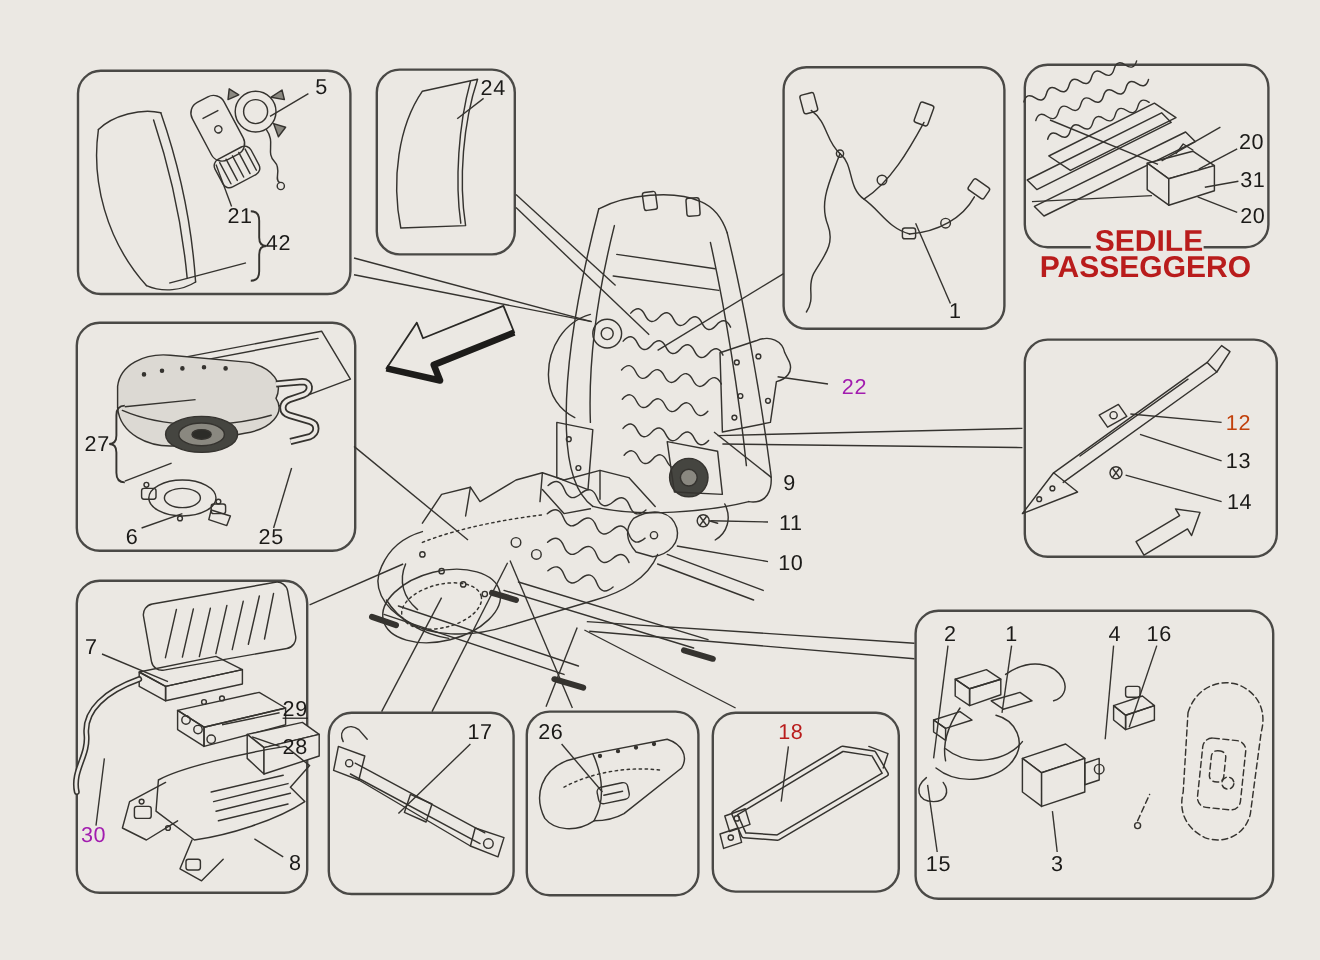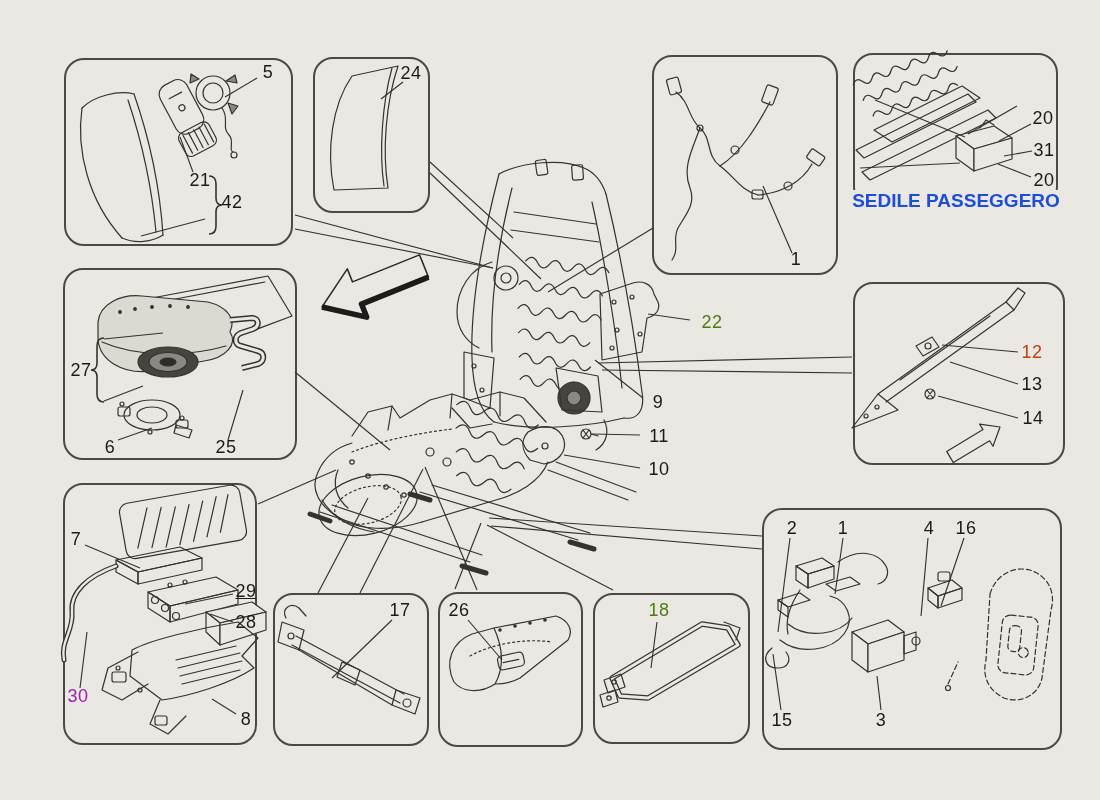--- a/index.html
+++ b/index.html
@@ -3,21 +3,21 @@
 <meta charset="utf-8">
 <style>
   html,body{margin:0;padding:0;background:#d8d6d2;}
   #stage{position:relative;width:1100px;height:800px;background:#ebe8e3;
          font-family:"Liberation Sans", sans-serif;overflow:hidden;}
   #stage svg{position:absolute;left:0;top:0;pointer-events:none;}
   .panel{position:absolute;border:2px solid #4a4946;border-radius:20px;background:transparent;box-sizing:border-box;}
   .callout{position:absolute;width:48px;margin-left:-24px;text-align:center;
            font-size:18px;line-height:20px;color:#1b1a18;letter-spacing:.5px;}
   .caption{position:absolute;left:846px;top:190px;width:220px;text-align:center;
-           font-weight:bold;font-size:19px;line-height:22px;color:#1d4ed8;}
+           font-weight:bold;font-size:25px;line-height:22px;color:#b91c1c;}
   .caption span{background:#ebe8e3;padding:0 3px;}
   .sk{stroke:#35332f;stroke-width:1.2;fill:none;stroke-linecap:round;stroke-linejoin:round;}
   .skf{stroke:#35332f;stroke-width:1.2;stroke-linejoin:round;}
   .dash{stroke-dasharray:5 3;}
   .dots{stroke-dasharray:2 3;}
 </style>
 </head>
 <body>
 
 <div id="stage">
@@ -394,35 +394,35 @@
       <div class="callout" style="left: 411px; top: 63px; color: rgb(27, 26, 24);">24</div>
       <div class="callout" style="left: 200px; top: 170px; color: rgb(27, 26, 24);">21</div>
       <div class="callout" style="left: 232px; top: 192px; color: rgb(27, 26, 24);">42</div>
       <div class="callout" style="left: 796px; top: 249px; color: rgb(27, 26, 24);">1</div>
       <div class="callout" style="left: 1043px; top: 108px; color: rgb(27, 26, 24);">20</div>
       <div class="callout" style="left: 1044px; top: 140px; color: rgb(27, 26, 24);">31</div>
       <div class="callout" style="left: 1044px; top: 170px; color: rgb(27, 26, 24);">20</div>
       <div class="callout" style="left: 81px; top: 360px; color: rgb(27, 26, 24);">27</div>
       <div class="callout" style="left: 110px; top: 437px; color: rgb(27, 26, 24);">6</div>
       <div class="callout" style="left: 226px; top: 437px; color: rgb(27, 26, 24);">25</div>
-      <div class="callout" style="left: 712px; top: 312px; color: #4d7c0f;">22</div>
+      <div class="callout" style="left: 712px; top: 312px; color: #a21caf;">22</div>
       <div class="callout" style="left: 658px; top: 392px; color: rgb(27, 26, 24);">9</div>
       <div class="callout" style="left: 659px; top: 426px; color: rgb(27, 26, 24);">11</div>
       <div class="callout" style="left: 659px; top: 459px; color: rgb(27, 26, 24);">10</div>
       <div class="callout" style="left: 1032px; top: 342px; color: #c2410c;">12</div>
       <div class="callout" style="left: 1032px; top: 374px; color: rgb(27, 26, 24);">13</div>
       <div class="callout" style="left: 1033px; top: 408px; color: rgb(27, 26, 24);">14</div>
       <div class="callout" style="left: 76px; top: 529px; color: rgb(27, 26, 24);">7</div>
       <div class="callout" style="left: 246px; top: 581px; color: rgb(27, 26, 24); text-decoration: underline;">29</div>
       <div class="callout" style="left: 246px; top: 612px; color: rgb(27, 26, 24);">28</div>
       <div class="callout" style="left: 78px; top: 686px; color: #a21caf;">30</div>
       <div class="callout" style="left: 246px; top: 709px; color: rgb(27, 26, 24);">8</div>
       <div class="callout" style="left: 400px; top: 600px; color: rgb(27, 26, 24);">17</div>
       <div class="callout" style="left: 459px; top: 600px; color: rgb(27, 26, 24);">26</div>
-      <div class="callout" style="left: 659px; top: 600px; color: #4d7c0f;">18</div>
+      <div class="callout" style="left: 659px; top: 600px; color: #b91c1c;">18</div>
       <div class="callout" style="left: 792px; top: 518px; color: rgb(27, 26, 24);">2</div>
       <div class="callout" style="left: 843px; top: 518px; color: rgb(27, 26, 24);">1</div>
       <div class="callout" style="left: 929px; top: 518px; color: rgb(27, 26, 24);">4</div>
       <div class="callout" style="left: 966px; top: 518px; color: rgb(27, 26, 24);">16</div>
       <div class="callout" style="left: 782px; top: 710px; color: rgb(27, 26, 24);">15</div>
       <div class="callout" style="left: 881px; top: 710px; color: rgb(27, 26, 24);">3</div>
     </div>
 
   <div class="caption">
     <div><span>SEDILE PASSEGGERO</span></div>

